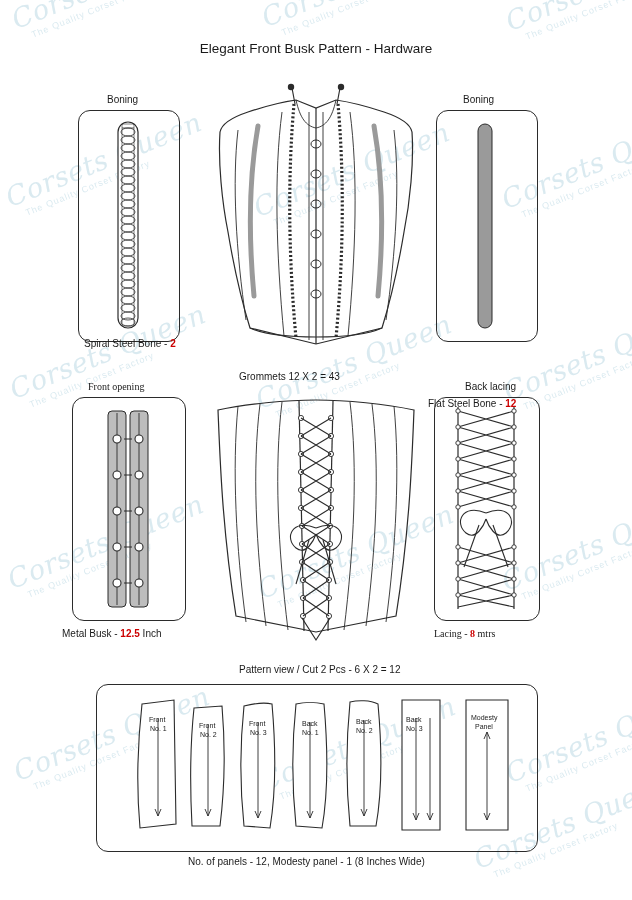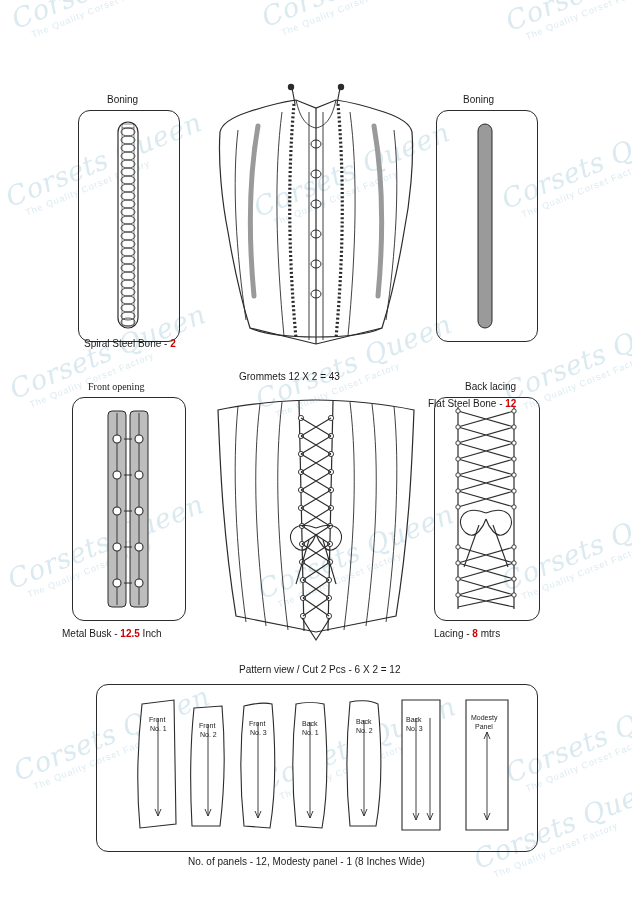--- a/index.html
+++ b/index.html
@@ -149,20 +149,21 @@
       <div class="wm" style="left: 502px; top: 762px; transform: rotate(-22deg); color: rgb(188, 217, 228);">
         <span class="wm-main">Corsets Queen</span>
         <span class="wm-sub">The Quality Corset Factory</span>
       </div>
       <div class="wm" style="left: 470px; top: 848px; transform: rotate(-22deg); color: rgb(188, 217, 228);">
         <span class="wm-main">Corsets Queen</span>
         <span class="wm-sub">The Quality Corset Factory</span>
       </div>
     </div>
 
+  <div class="title-main">Elegant Front Busk Pattern - Hardware</div>
 
   <div class="cap" style="left:107px; top:94px;">Boning</div>
   <div class="box" style="left:78px; top:110px; width:100px; height:230px;"></div>
 
   <svg style="left:78px; top:110px; width:100px; height:230px;">
     <rect x="40" y="12" width="20" height="206" rx="10" fill="#ffffff" stroke="#2b2b2b" stroke-width="1.2"></rect>
     <g stroke="#2b2b2b" stroke-width="0.8" fill="none">
       <line x1="44" y1="18" x2="56" y2="18"></line>
       <ellipse cx="50" cy="22" rx="7" ry="4"></ellipse>
         <ellipse cx="50" cy="30" rx="7" ry="4"></ellipse>
@@ -390,21 +391,21 @@
         <circle cx="80" cy="78" r="2.2"></circle>
         <circle cx="80" cy="94" r="2.2"></circle>
       <circle cx="80" cy="110" r="2.2"></circle>
         <circle cx="80" cy="150" r="2.2"></circle>
         <circle cx="80" cy="166" r="2.2"></circle>
       <circle cx="80" cy="182" r="2.2"></circle>
         <circle cx="80" cy="198" r="2.2"></circle>
     </g>
   </svg>
 
-  <div class="cap" style="left:434px; top:628px;">
+  <div class="cap" style="left:434px; top:628px;font-family:Liberation Serif, serif;">
     <span>Lacing - </span><span class="red">8</span><span> mtrs</span>
   </div>
 
   <div class="cap" style="left:199px; top:664px;padding-left:40px;">Pattern view / Cut 2 Pcs - 6 X 2 = 12</div>
   <div class="box" style="left:96px; top:684px; width:440px; height:166px;"></div>
 
   <svg style="left:96px; top:684px; width:440px; height:166px;">
 
     <path class="pnl" d="M46 20 L78 16 L80 140 L44 144 C40 100 42 56 46 20 Z"></path>
     <line class="ln-thin" x1="62" y1="34" x2="62" y2="132"></line>

